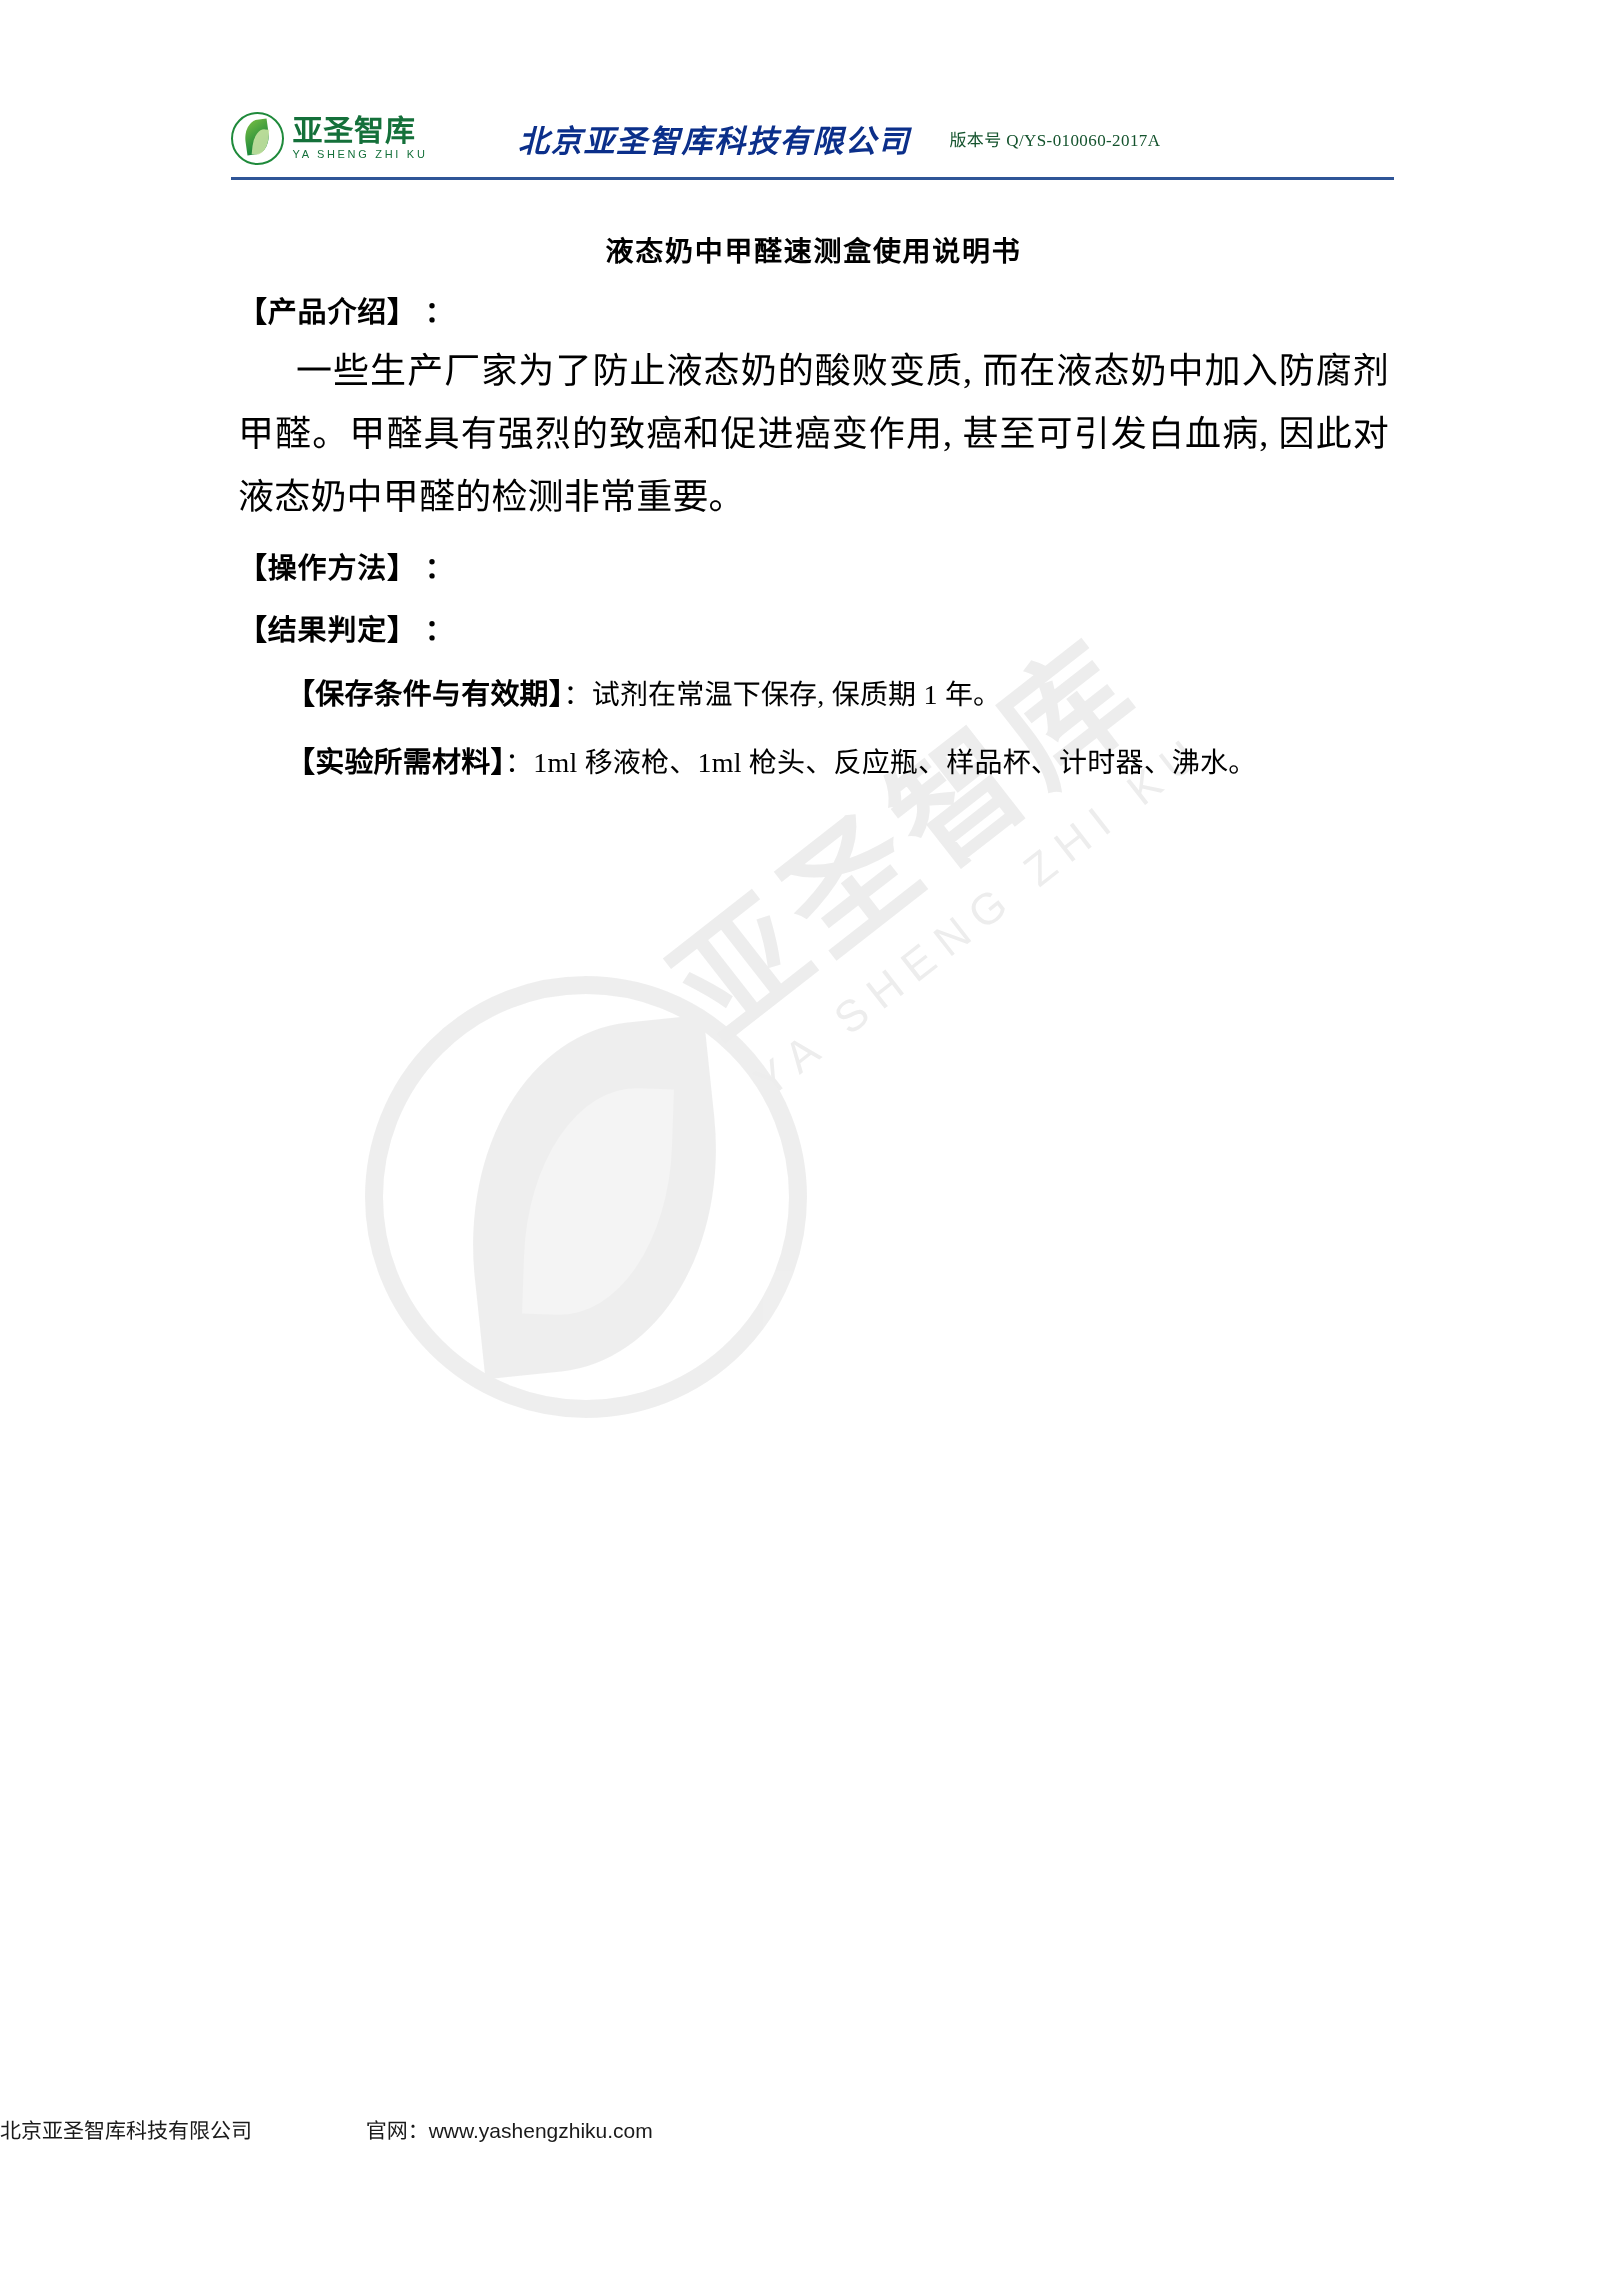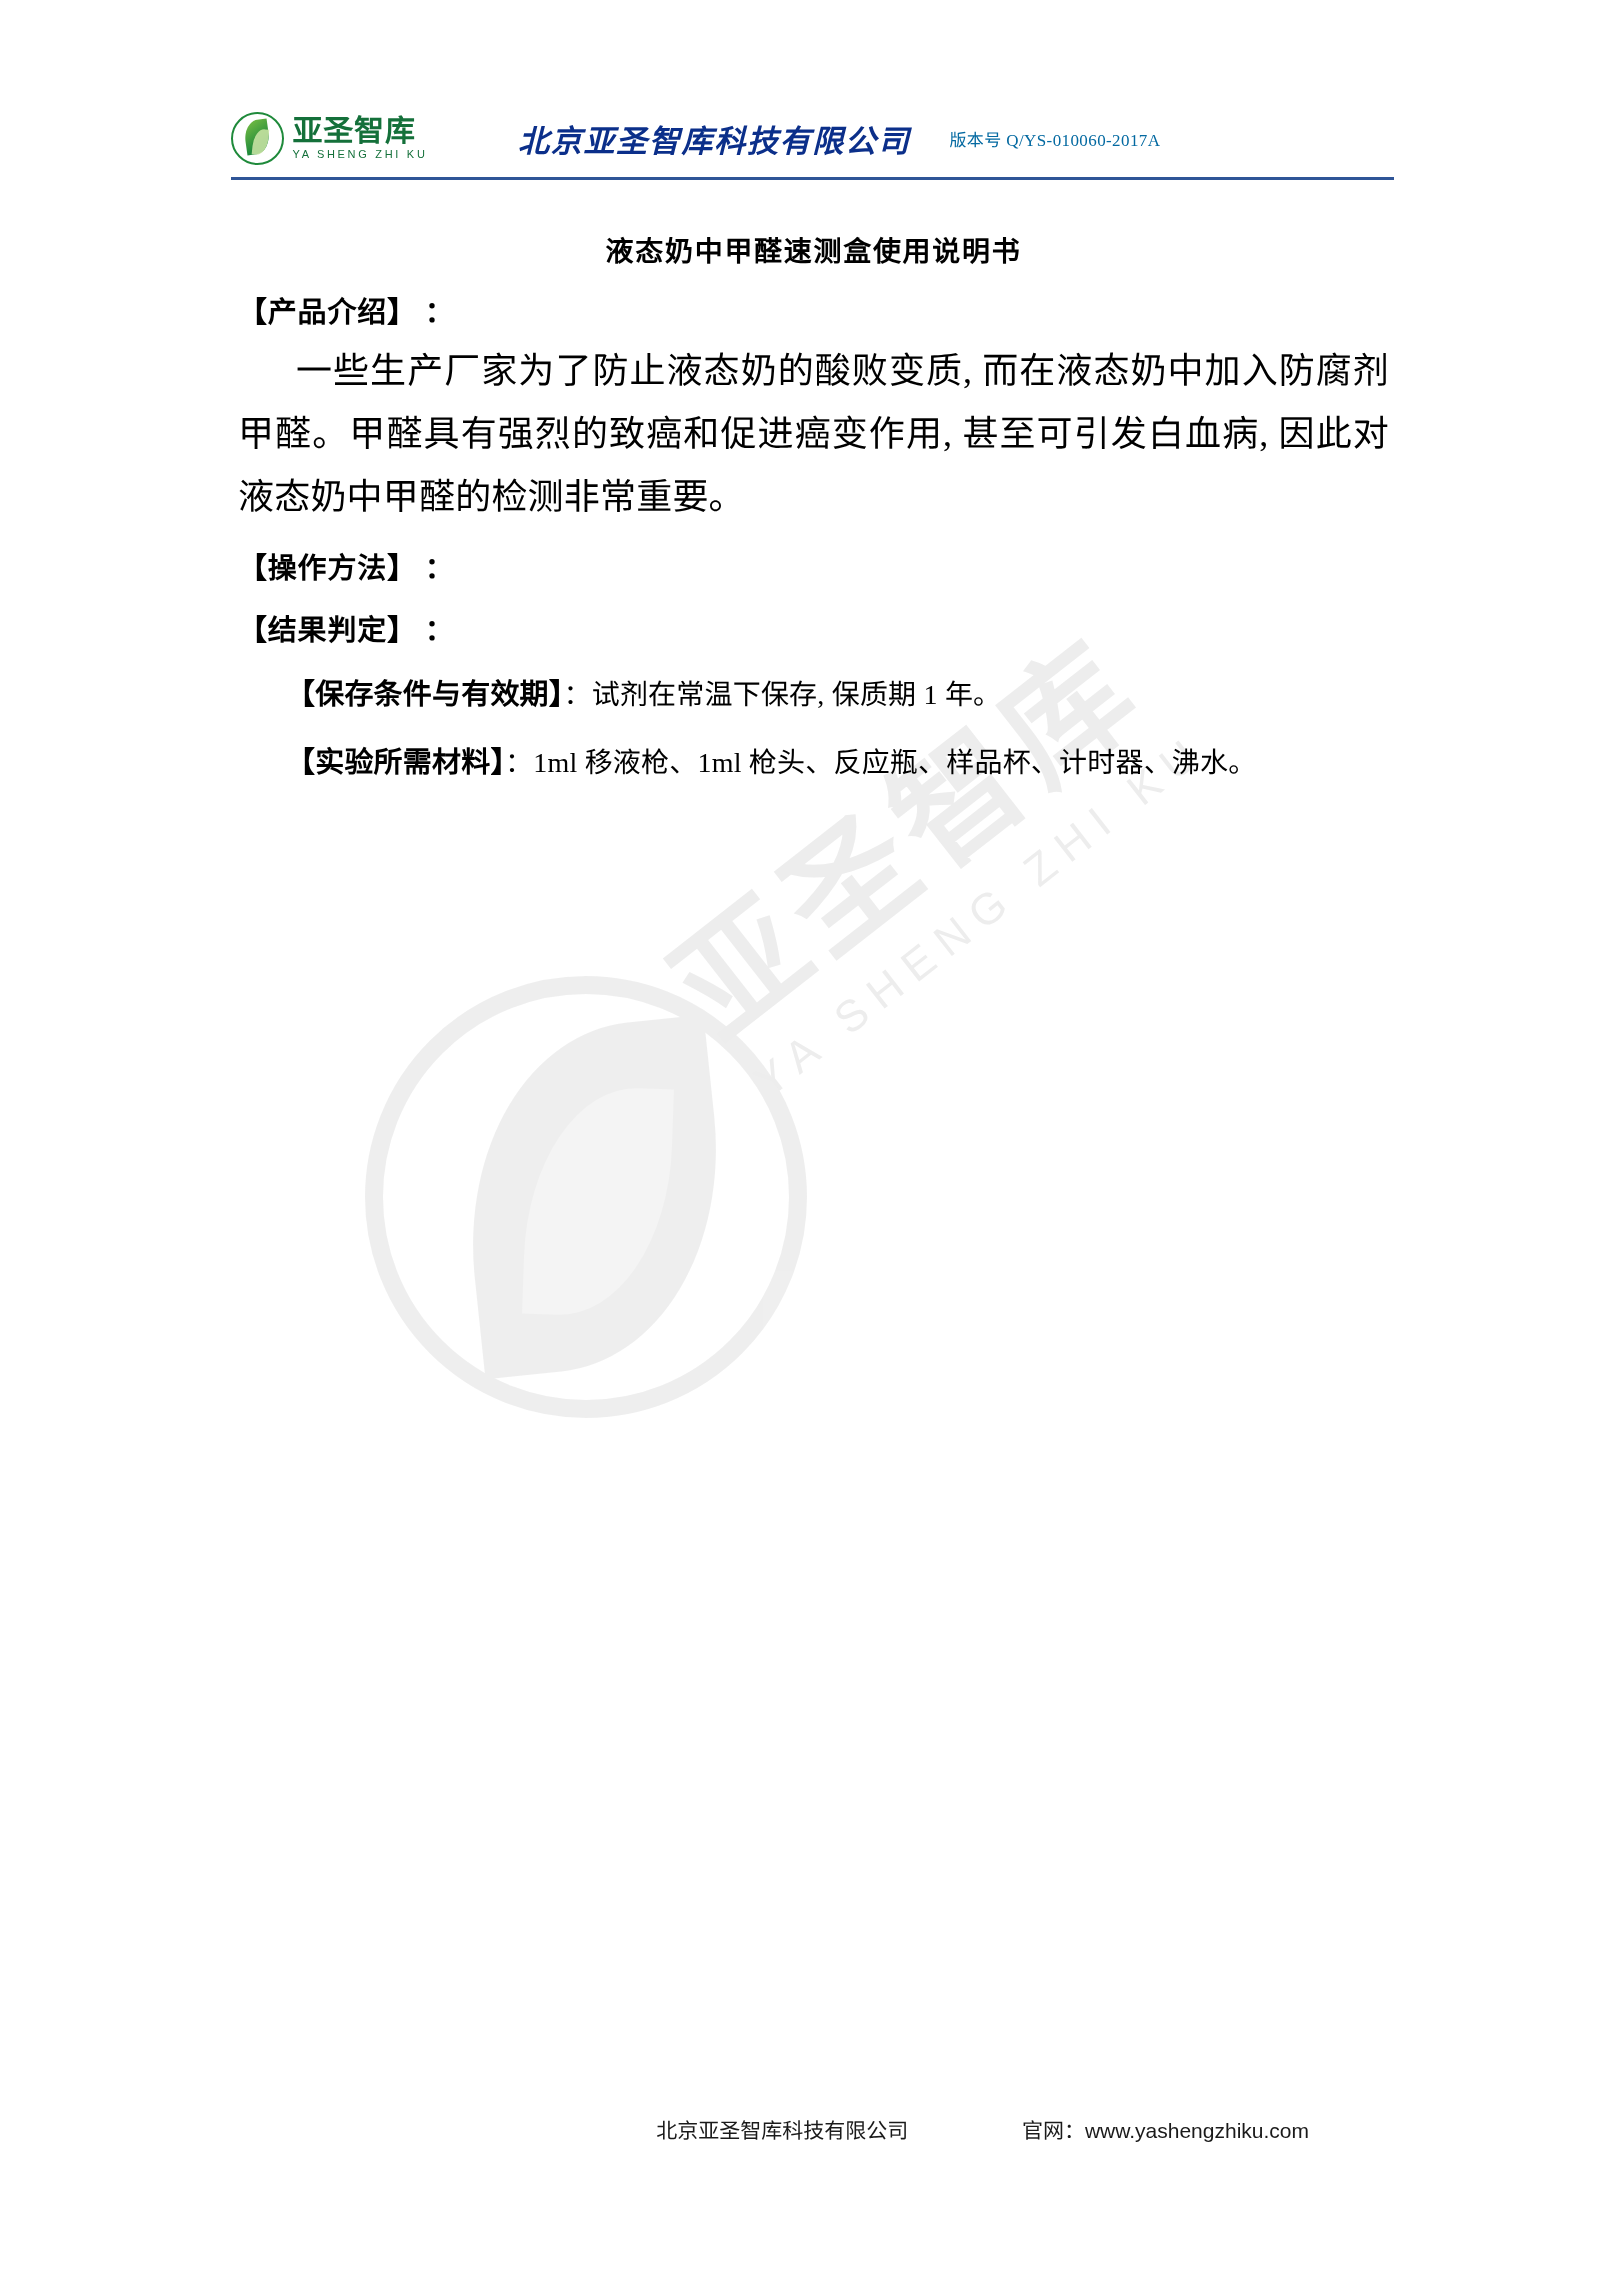--- a/index.html
+++ b/index.html
@@ -91,21 +91,21 @@
     font-style: italic;
     color: #0b2f8a;
     letter-spacing: 1.7px;
     margin-left: 32px;
   }
   .version-no {
     flex: none;
     margin-left: 39px;
     font-family: "Liberation Serif", "DejaVu Serif", serif;
     font-size: 17px;
-    color: #0369a1;
+    color: #14532d;
     letter-spacing: 0.4px;
   }
   .header-rule {
     position: absolute;
     left: 231px;
     top: 177px;
     width: 1163px;
     height: 0;
     border-top: 3.4px solid #2f5597;
   }
@@ -216,21 +216,21 @@
     font-size: 29px;
     margin-left: 48px;
   }
 
   
   .footer {
     position: absolute;
     left: 0;
     top: 2114px;
     width: 1309px;
-    text-align: right;
+    text-align: left;
     font-family: "Liberation Sans", sans-serif;
     font-size: 21px;
     color: #1a1a1a;
   }
   .footer span { display: inline-block; vertical-align: middle; }
   .footer .gap { width: 102px; }
 </style>
 </head>
 <body>
 

